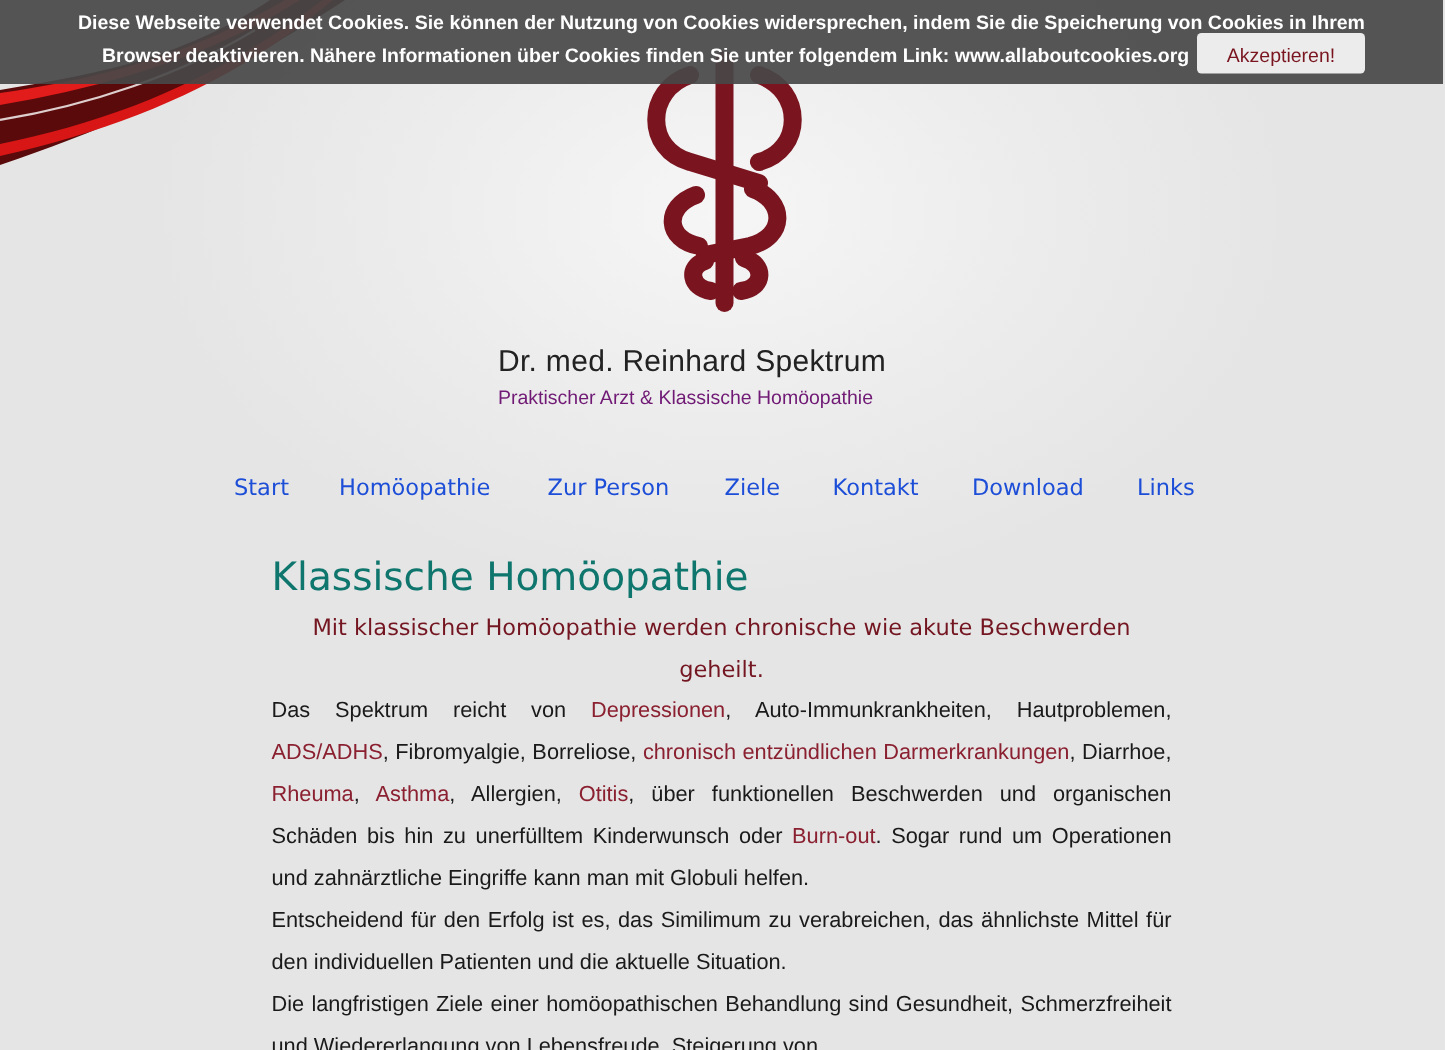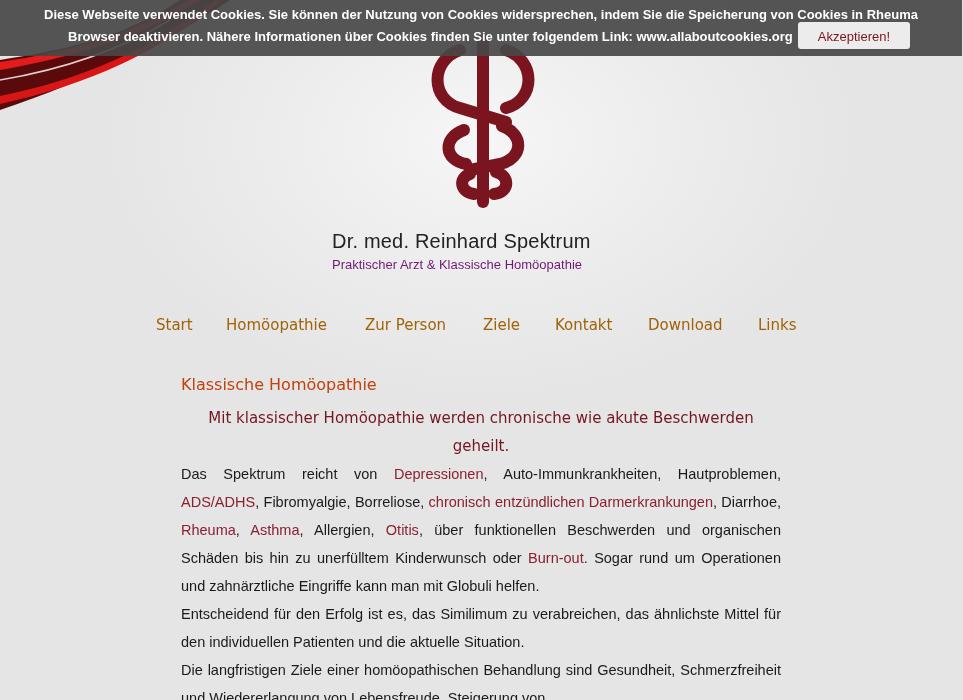--- a/index.html
+++ b/index.html
@@ -33,25 +33,25 @@
       font-size: 20px; color: #222; letter-spacing: 0.2px;
     }
     .brand-sub {
       position: absolute; left: 332px; top: 257px; width: 310px;
       font-size: 13px; color: #701a75;
     }
     .nav {
       position: absolute; left: 156px; top: 316px; height: 22px;
       font-family: "DejaVu Sans", sans-serif; font-size: 15px; color: #333;
     }
-    .nav a { position: absolute; top: 0; white-space: nowrap; color: #a16207; text-decoration: none; }
+    .nav a { position: absolute; top: 0; white-space: nowrap; color: #1d4ed8; text-decoration: none; }
     .content { position: absolute; left: 181px; top: 368px; width: 600px; }
     h1 {
       margin: 0; font-family: "DejaVu Sans", sans-serif; font-weight: normal;
-      font-size: 16px; color: #c2410c; line-height: 34px;
+      font-size: 26px; color: #0f766e; line-height: 34px;
     }
     .lead {
       margin: 2px 0 0 0; font-family: "DejaVu Sans", sans-serif;
       font-size: 15px; line-height: 28px; color: #741621; text-align: center;
     }
     .body-text {
       margin: 0; font-size: 14.5px; line-height: 28px; color: #1a1a1a; text-align: justify;
     }
     .body-text a { color: #8a2030; text-decoration: none; }
   </style>
@@ -61,21 +61,21 @@
 <div class="bg-glow"></div>
 
 <svg class="swoosh" viewBox="0 0 260 120">
   <path d="M0 110 L0 60 C60 50 120 40 180 0 L230 0 C170 40 90 80 0 110 Z" fill="#5a0a0a"></path>
   <path d="M0 62 C70 52 130 35 190 0 L200 0 C140 38 70 58 0 70 Z" fill="#e21b1b"></path>
   <path d="M0 96 C80 80 150 50 215 0 L222 0 C160 52 90 84 0 104 Z" fill="#d81616"></path>
   <path d="M0 80 C60 70 120 50 170 20" stroke="#fff" stroke-width="1.5" fill="none" opacity="0.8"></path>
 </svg>
 
 <div class="cookie-bar">
-  <div class="line1">Diese Webseite verwendet Cookies. Sie können der Nutzung von Cookies widersprechen, indem Sie die Speicherung von Cookies in Rheuma</div>
+  <div class="line1">Diese Webseite verwendet Cookies. Sie können der Nutzung von Cookies widersprechen, indem Sie die Speicherung von Cookies in Ihrem</div>
   <div class="line2">Browser deaktivieren. Nähere Informationen über Cookies finden Sie unter folgendem Link: www.allaboutcookies.org</div>
   <button class="cookie-btn">Akzeptieren!</button>
 </div>
 
 <svg class="logo" viewBox="0 0 126 180">
   <g fill="none" stroke="#7a1520" stroke-width="12" stroke-linecap="round">
     <path d="M63 10 L63 172"></path>
     <path d="M40 20 C10 30 10 70 40 78 L86 92"></path>
     <path d="M86 20 C116 30 116 70 86 78"></path>
     <path d="M82 96 C104 104 104 128 80 134 L50 140"></path>

